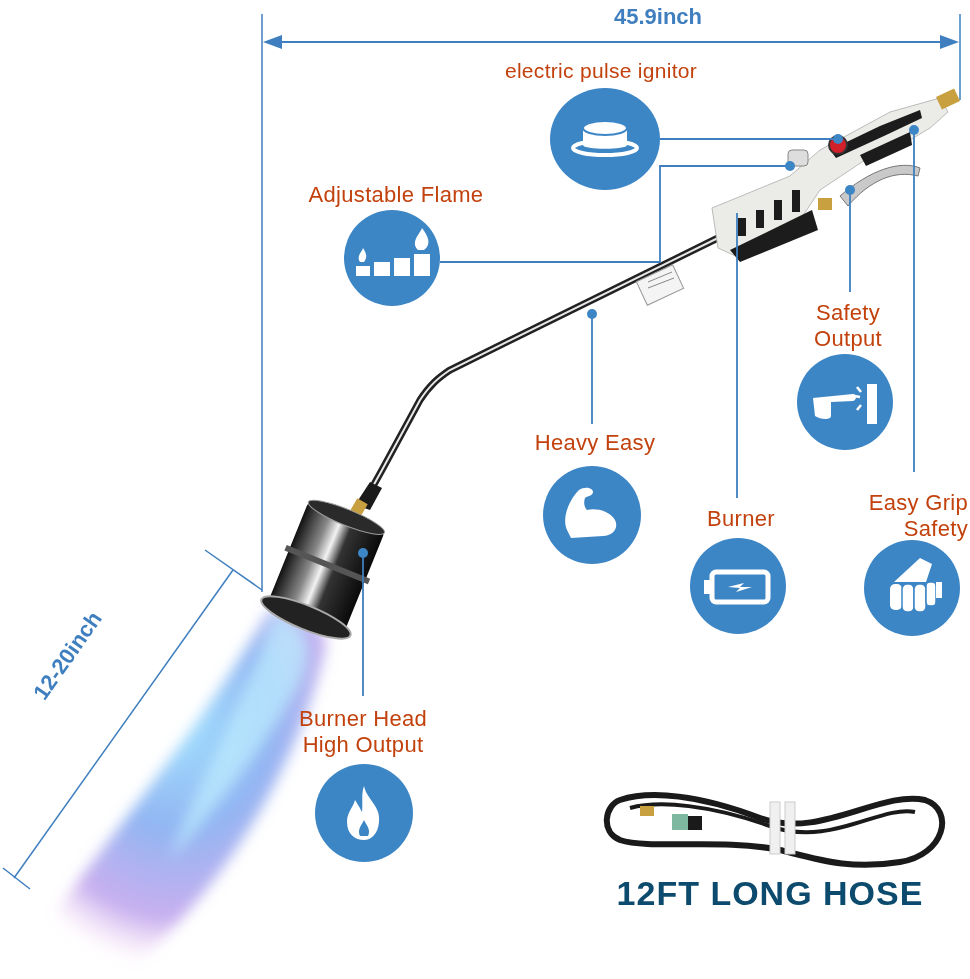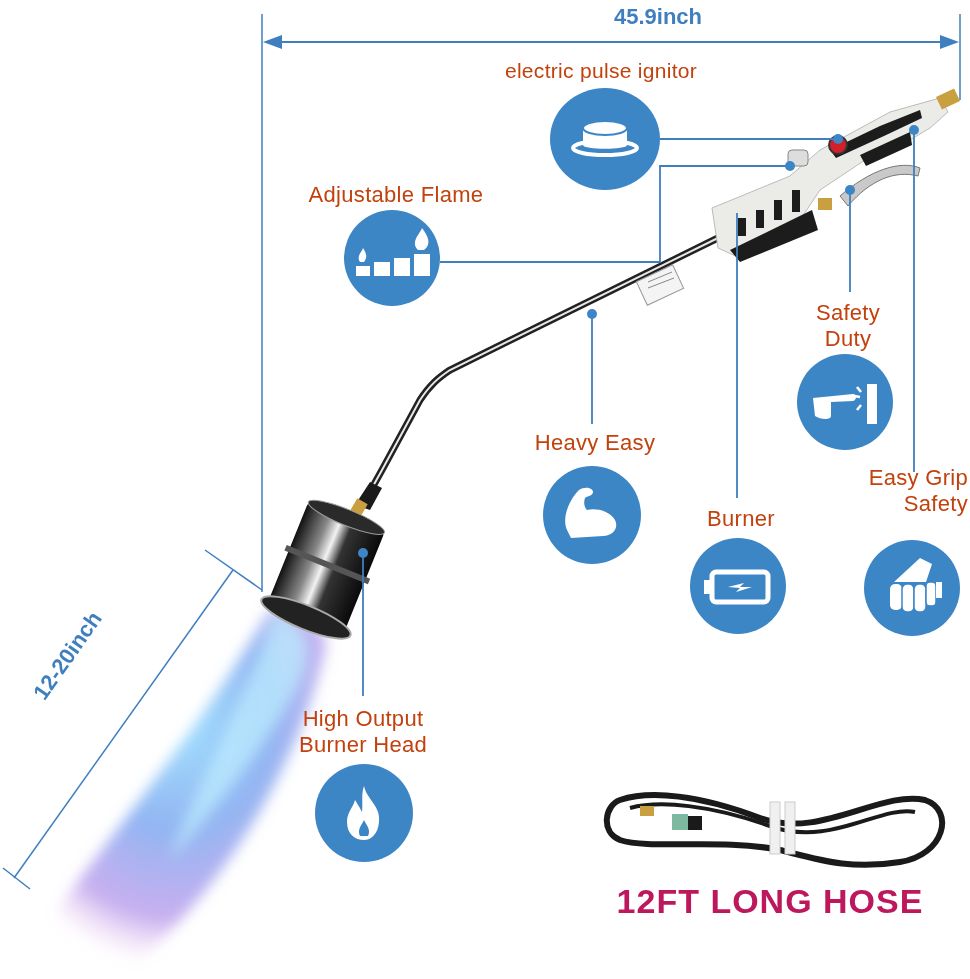--- a/index.html
+++ b/index.html
@@ -144,21 +144,21 @@
     <rect x="30" y="52" width="16" height="14" fill="#fff"></rect>
     <rect x="50" y="48" width="16" height="18" fill="#fff"></rect>
     <rect x="70" y="44" width="16" height="22" fill="#fff"></rect>
     <path d="M16,52 C12,46 18,42 19,38 C22,43 24,47 20,52 Z" fill="#fff"></path>
     <path d="M74,40 C66,32 76,24 78,18 C84,26 88,34 80,40 Z" fill="#fff"></path>
   </svg>
 </div>
 
 <div class="label" style="left:798px;top:300px;width:100px;">
   <div>Safety</div>
-  <div>Duty</div>
+  <div>Output</div>
 </div>
 <div class="circle" style="left:797px;top:354px;width:96px;height:96px;">
   <svg viewBox="0 0 96 96">
     <path d="M16,44 L56,40 C60,40 60,46 56,47 L34,48 L34,62 C34,66 24,66 18,62 Z" fill="#fff"></path>
     <rect x="70" y="30" width="10" height="40" fill="#fff"></rect>
     <line x1="60" y1="33" x2="64" y2="38" stroke="#fff" stroke-width="2.5"></line>
     <line x1="57" y1="42" x2="63" y2="43" stroke="#fff" stroke-width="2.5"></line>
     <line x1="60" y1="56" x2="64" y2="51" stroke="#fff" stroke-width="2.5"></line>
   </svg>
 </div>
@@ -172,39 +172,39 @@
 
 <div class="label" style="left:688px;top:506px;width:106px;">Burner</div>
 <div class="circle" style="left:690px;top:538px;width:96px;height:96px;">
   <svg viewBox="0 0 96 96">
     <rect x="22" y="34" width="56" height="30" rx="4" fill="none" stroke="#fff" stroke-width="5"></rect>
     <rect x="14" y="42" width="8" height="14" fill="#fff"></rect>
     <path d="M38,49 L54,45 L50,49 L62,49 L46,54 L50,50 Z" fill="#fff"></path>
   </svg>
 </div>
 
-<div class="label" style="left:830px;top:465px;width:138px;text-align:right;">
+<div class="label" style="left:830px;top:490px;width:138px;text-align:right;">
   <div>Easy Grip</div>
   <div>Safety</div>
 </div>
 <div class="circle" style="left:864px;top:540px;width:96px;height:96px;">
   <svg viewBox="0 0 96 96">
     <path d="M30,42 L56,18 L68,24 L64,36 L62,42 Z" fill="#fff"></path>
     <rect x="26" y="44" width="12" height="26" rx="5" fill="#fff"></rect>
     <rect x="38" y="44" width="12" height="28" rx="5" fill="#fff" stroke="#3d86c6" stroke-width="1.5"></rect>
     <rect x="50" y="44" width="12" height="28" rx="5" fill="#fff" stroke="#3d86c6" stroke-width="1.5"></rect>
     <rect x="62" y="42" width="10" height="24" rx="4" fill="#fff" stroke="#3d86c6" stroke-width="1.5"></rect>
     <rect x="72" y="42" width="6" height="16" fill="#fff"></rect>
   </svg>
 </div>
 
 <div class="label" style="left:280px;top:706px;width:166px;">
+  <div>Burner Head</div>
   <div>High Output</div>
-  <div>Burner Head</div>
 </div>
 <div class="circle" style="left:315px;top:764px;width:98px;height:98px;">
   <svg viewBox="0 0 98 98">
     <path d="M49,22 C52,36 66,42 64,58 C63,70 56,76 49,76 C40,76 32,70 32,58 C32,48 38,44 40,36 C44,42 46,46 47,48 C48,40 46,30 49,22 Z" fill="#fff"></path>
     <path d="M49,56 C52,62 56,66 53,72 L45,72 C42,66 46,62 49,56 Z" fill="#3d86c6"></path>
   </svg>
 </div>
 
-<div class="abs" style="left:605px;top:874px;width:330px;text-align:center;color:#be185d;font-weight:bold;font-size:34px;letter-spacing:1px;margin-top:8px;">12FT LONG HOSE</div>
+<div class="abs" style="left:605px;top:874px;width:330px;text-align:center;color:#0c4a6e;font-weight:bold;font-size:34px;letter-spacing:1px;">12FT LONG HOSE</div>
 
 </body></html>

